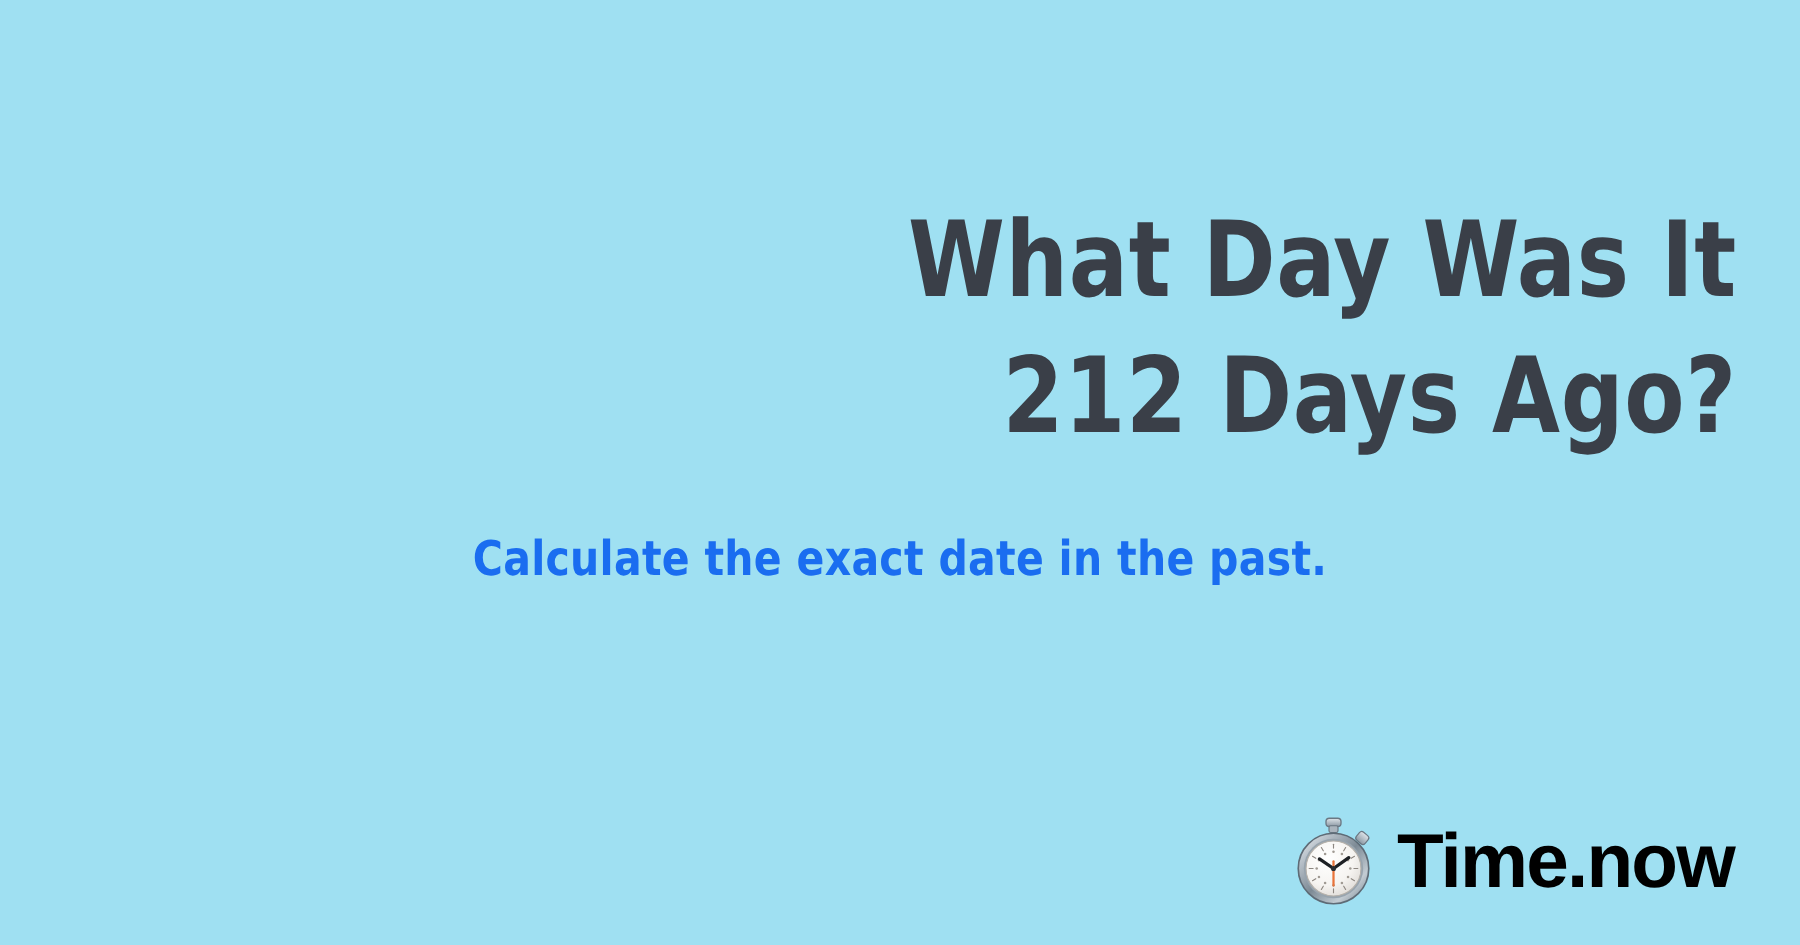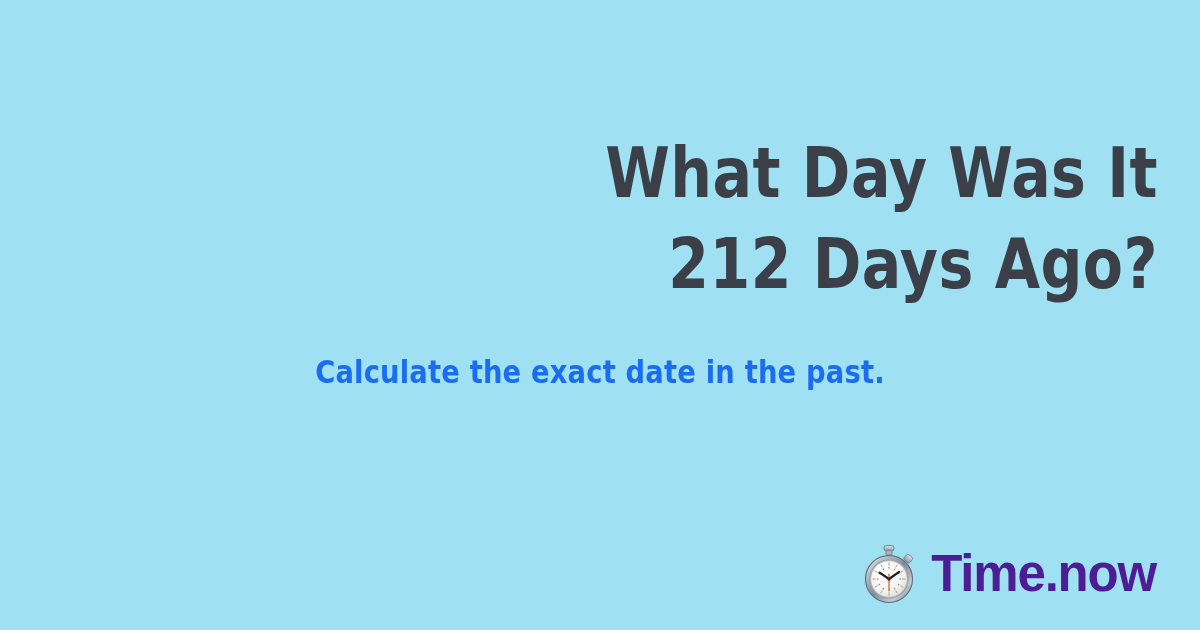--- a/index.html
+++ b/index.html
@@ -68,21 +68,21 @@
     align-items: center;
     gap: 14px;
   }
 
   #brand-wordmark {
     font-family: "Liberation Sans", sans-serif;
     font-weight: bold;
     font-size: 51px;
     line-height: 58px;
     letter-spacing: -1.2px;
-    color: #4c1d95;
+    color: #000000;
     white-space: nowrap;
   }
 
   .stopwatch {
     display: block;
     width: 56px;
     height: 60px;
   }
 </style>
 </head>

